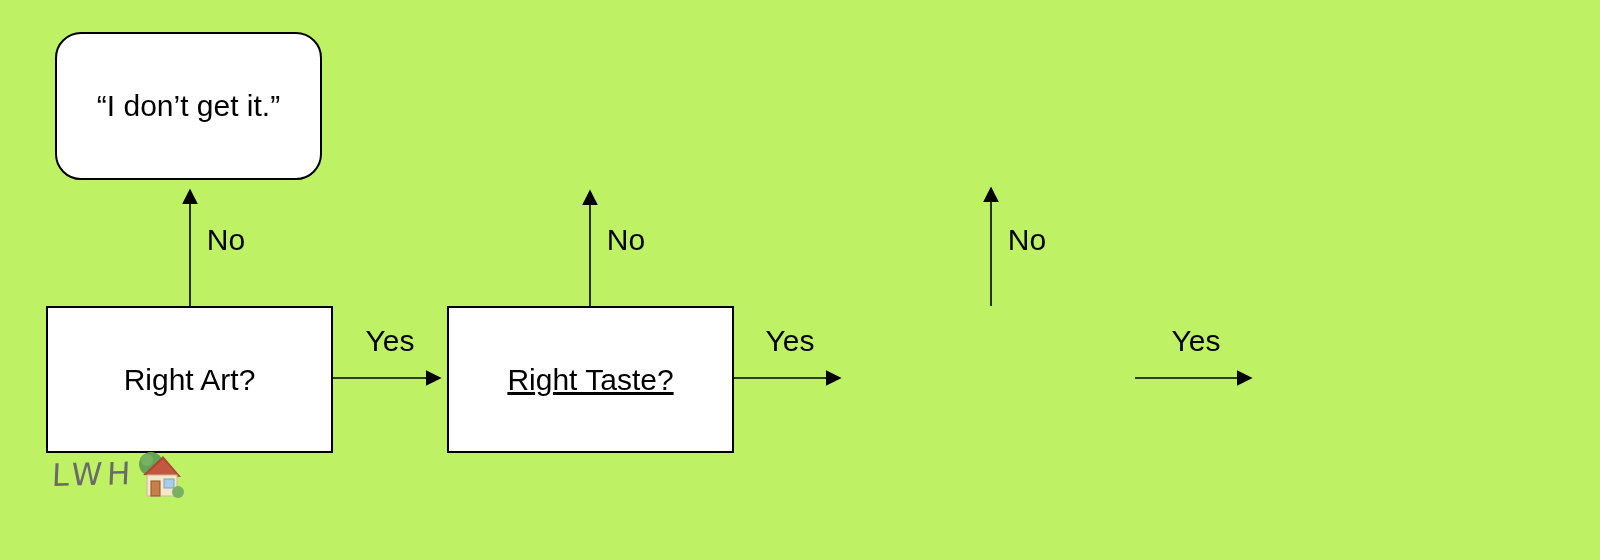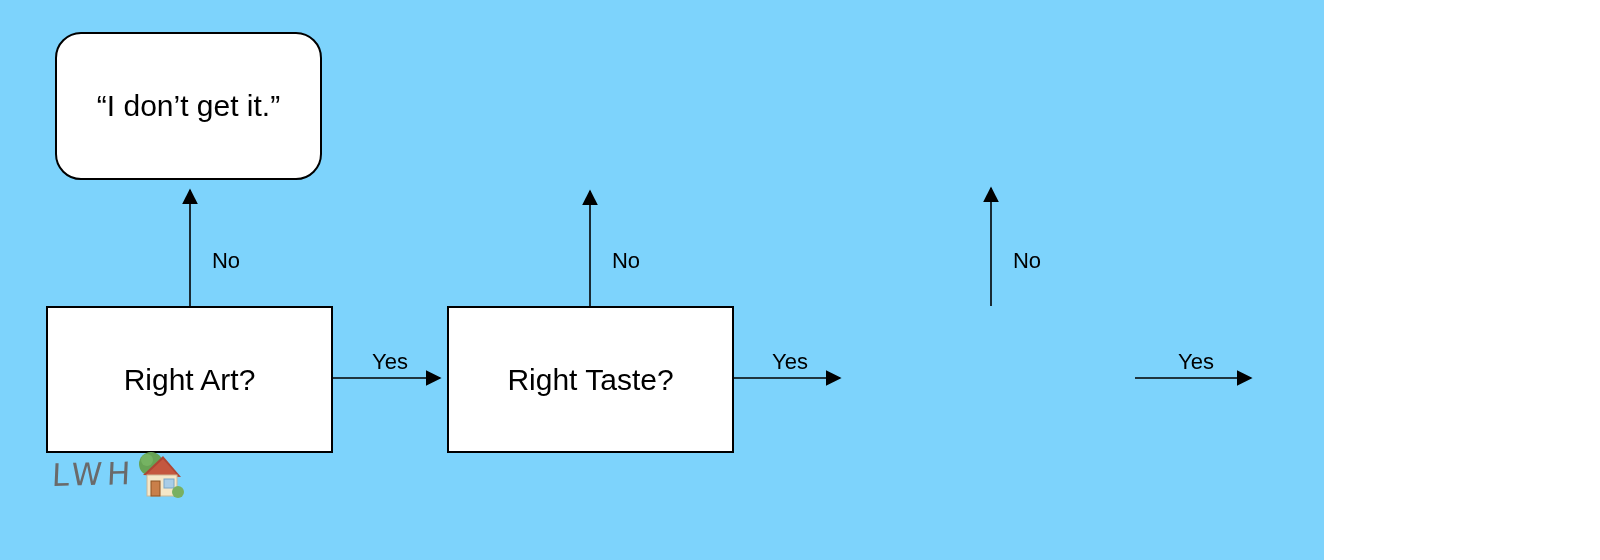--- a/index.html
+++ b/index.html
@@ -1,20 +1,20 @@
 <!DOCTYPE html>
 <html><head>
 <meta charset="utf-8">
 <style>
   html, body { margin: 0; padding: 0; background: #ffffff; }
   .canvas {
     position: relative;
-    width: 1324px;
+    width: 1600px;
     height: 560px;
-    background: #7dd3fc;
+    background: #bef264;
     font-family: "Liberation Sans", sans-serif;
     color: #000000;
     overflow: hidden;
   }
   .arrow-layer {
     position: absolute;
     left: 0; top: 0;
     width: 1600px; height: 560px;
     z-index: 1;
   }
@@ -32,24 +32,23 @@
     line-height: 1.38;
     padding: 0 10px;
   }
   .rounded { border-radius: 26px; }
   .ellipse { border-radius: 50%; }
   .wrap-narrow-top { padding: 0 30px; }
   .wrap-narrow-bottom { padding: 0 42px; }
   .edge-label {
     position: absolute;
     z-index: 2;
-    font-size: 22px;
+    font-size: 30px;
     white-space: nowrap;
     transform: translateX(-50%);
-    margin-top: 25px;
   }
   .logo {
     position: absolute;
     left: 52px;
     top: 450px;
     z-index: 2;
     display: flex;
     align-items: center;
     gap: 3px;
   }
@@ -83,21 +82,21 @@
   <div class="node rounded" style="left:55px; top:32px; width:267px; height:148px;">
     <span>“I don’t get it.”</span>
   </div>
 
 
 
   <div class="node" style="left:46px; top:306px; width:287px; height:147px;">
     <span>Right Art?</span>
   </div>
 
-  <div class="node" style="left:447px; top:306px; width:287px; height:147px;">
+  <div class="node" style="left:447px; top:306px; width:287px; height:147px;text-decoration:underline;">
     <span>Right Taste?</span>
   </div>
 
 
 
   <div class="edge-label" style="left:226px; top:223px;">No</div>
   <div class="edge-label" style="left:626px; top:223px;">No</div>
   <div class="edge-label" style="left:1027px; top:223px;">No</div>
 
   <div class="edge-label" style="left:390px; top:324px;">Yes</div>

